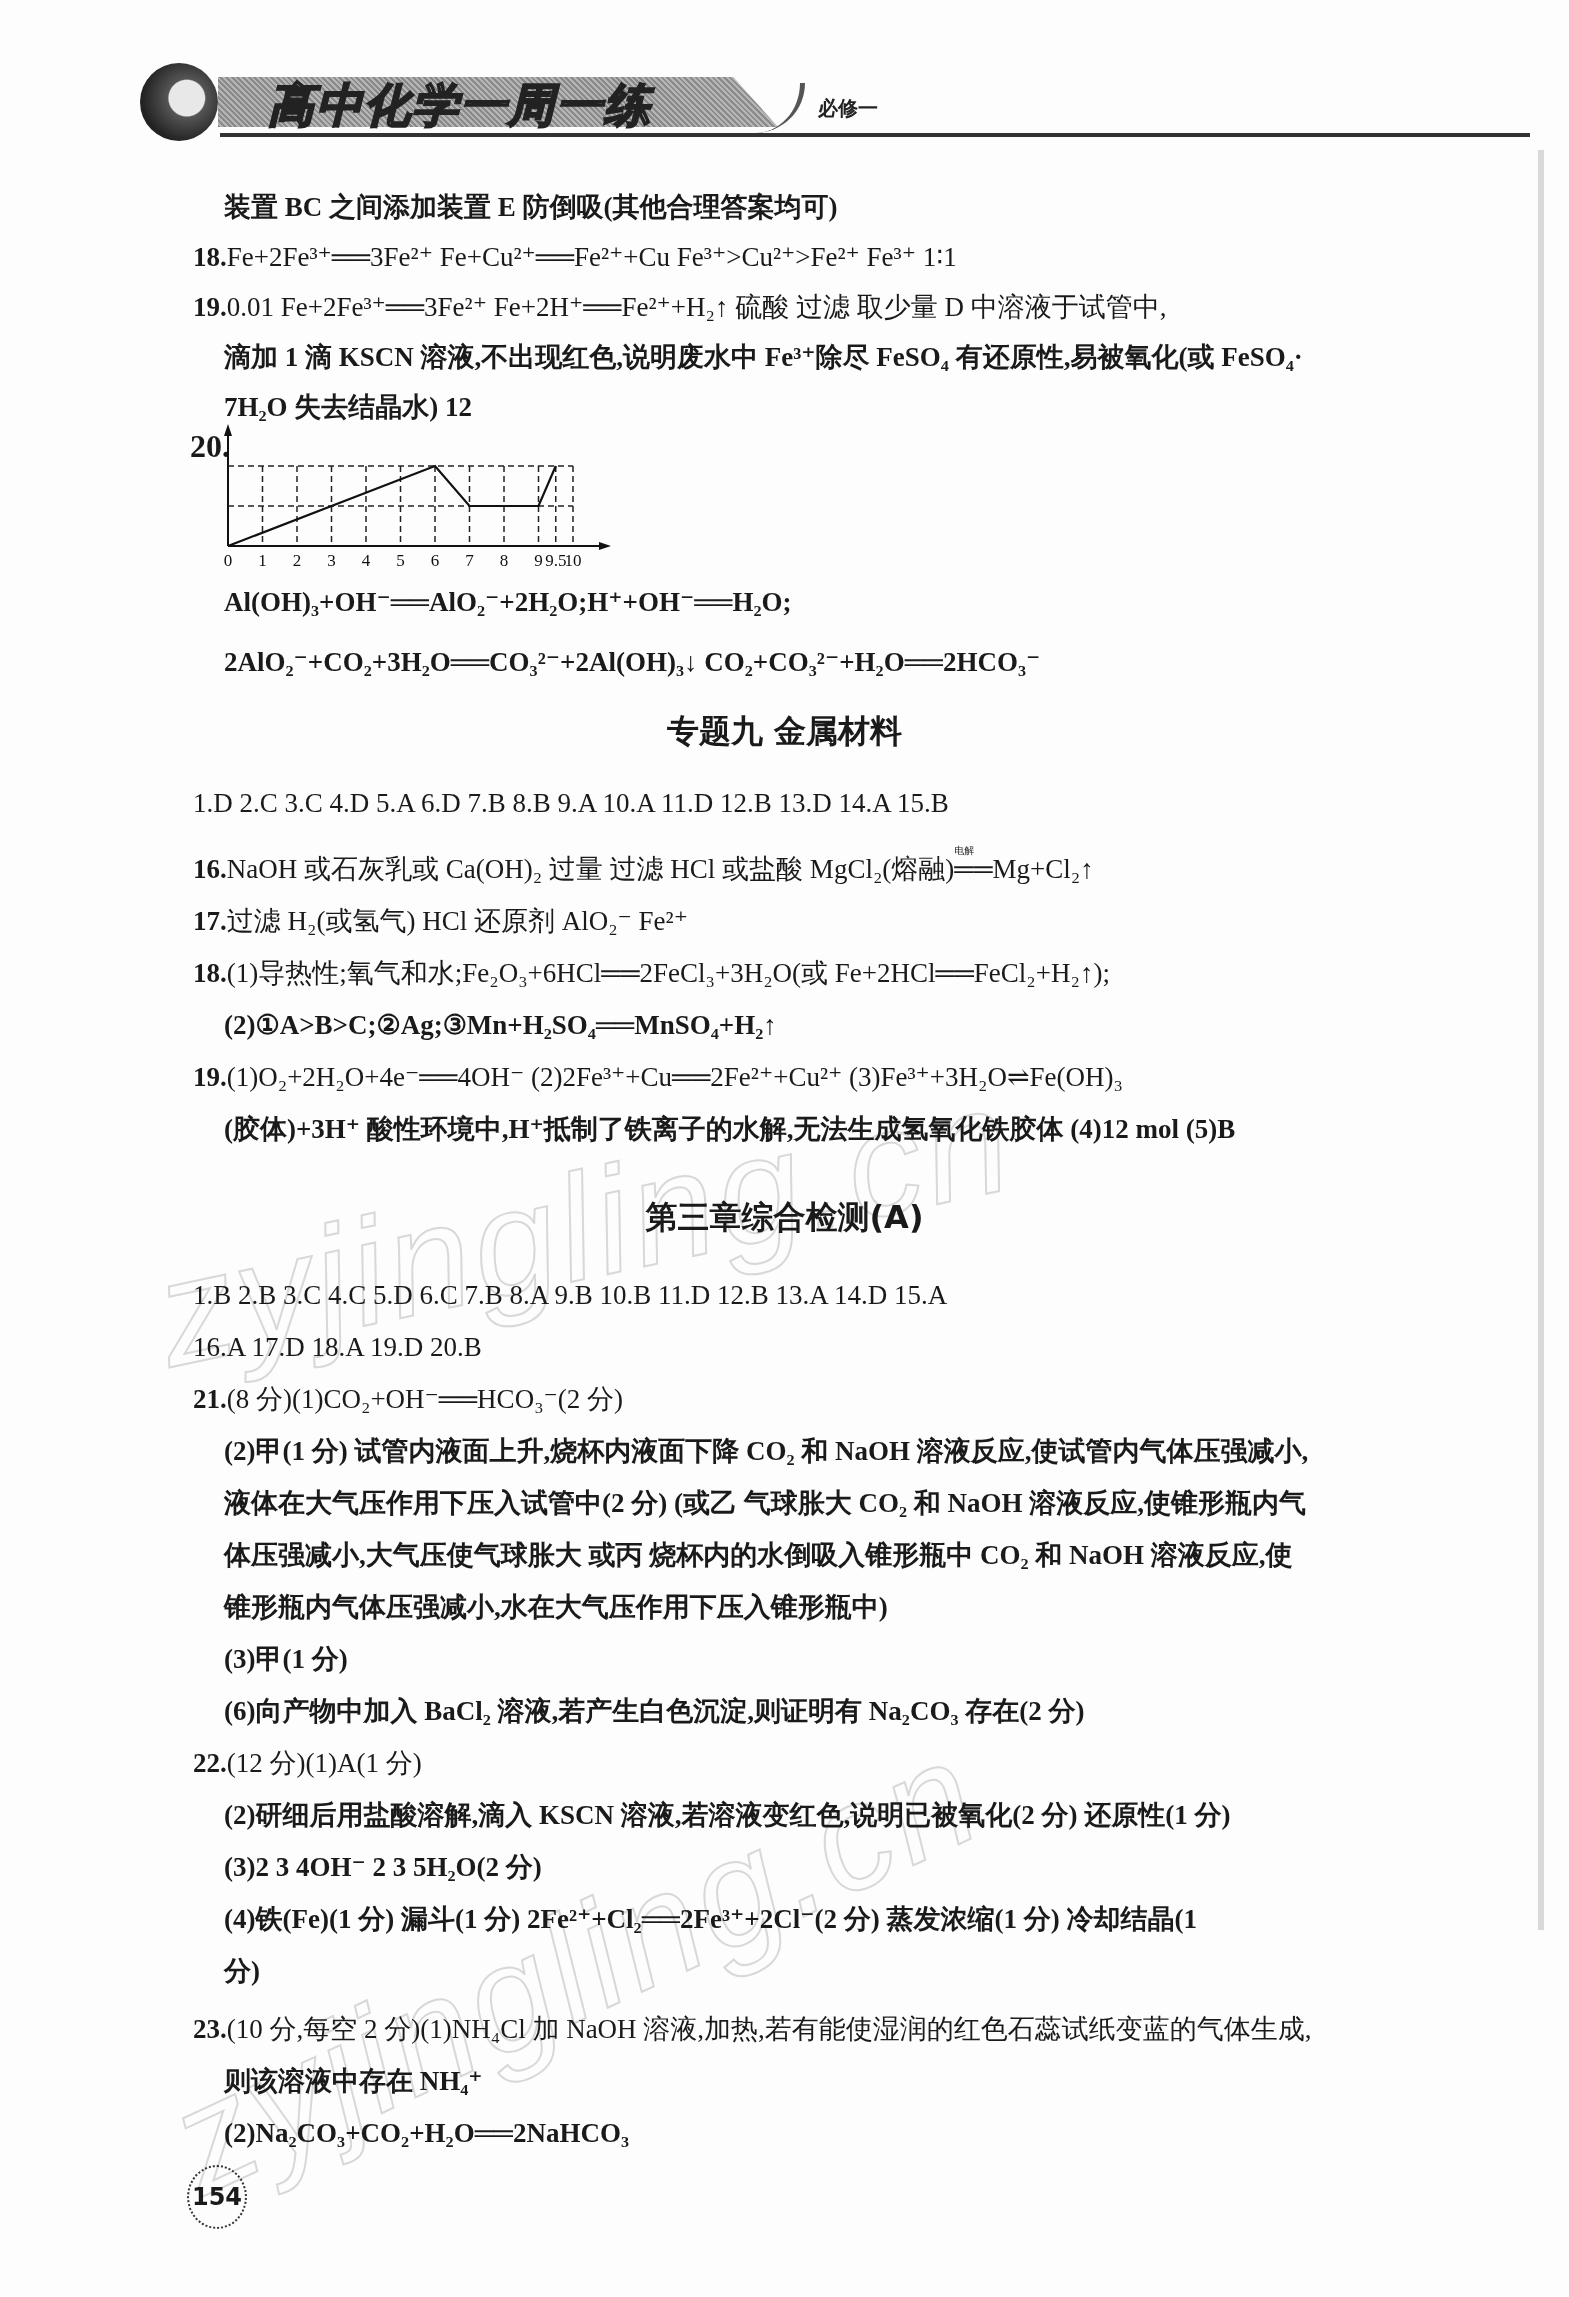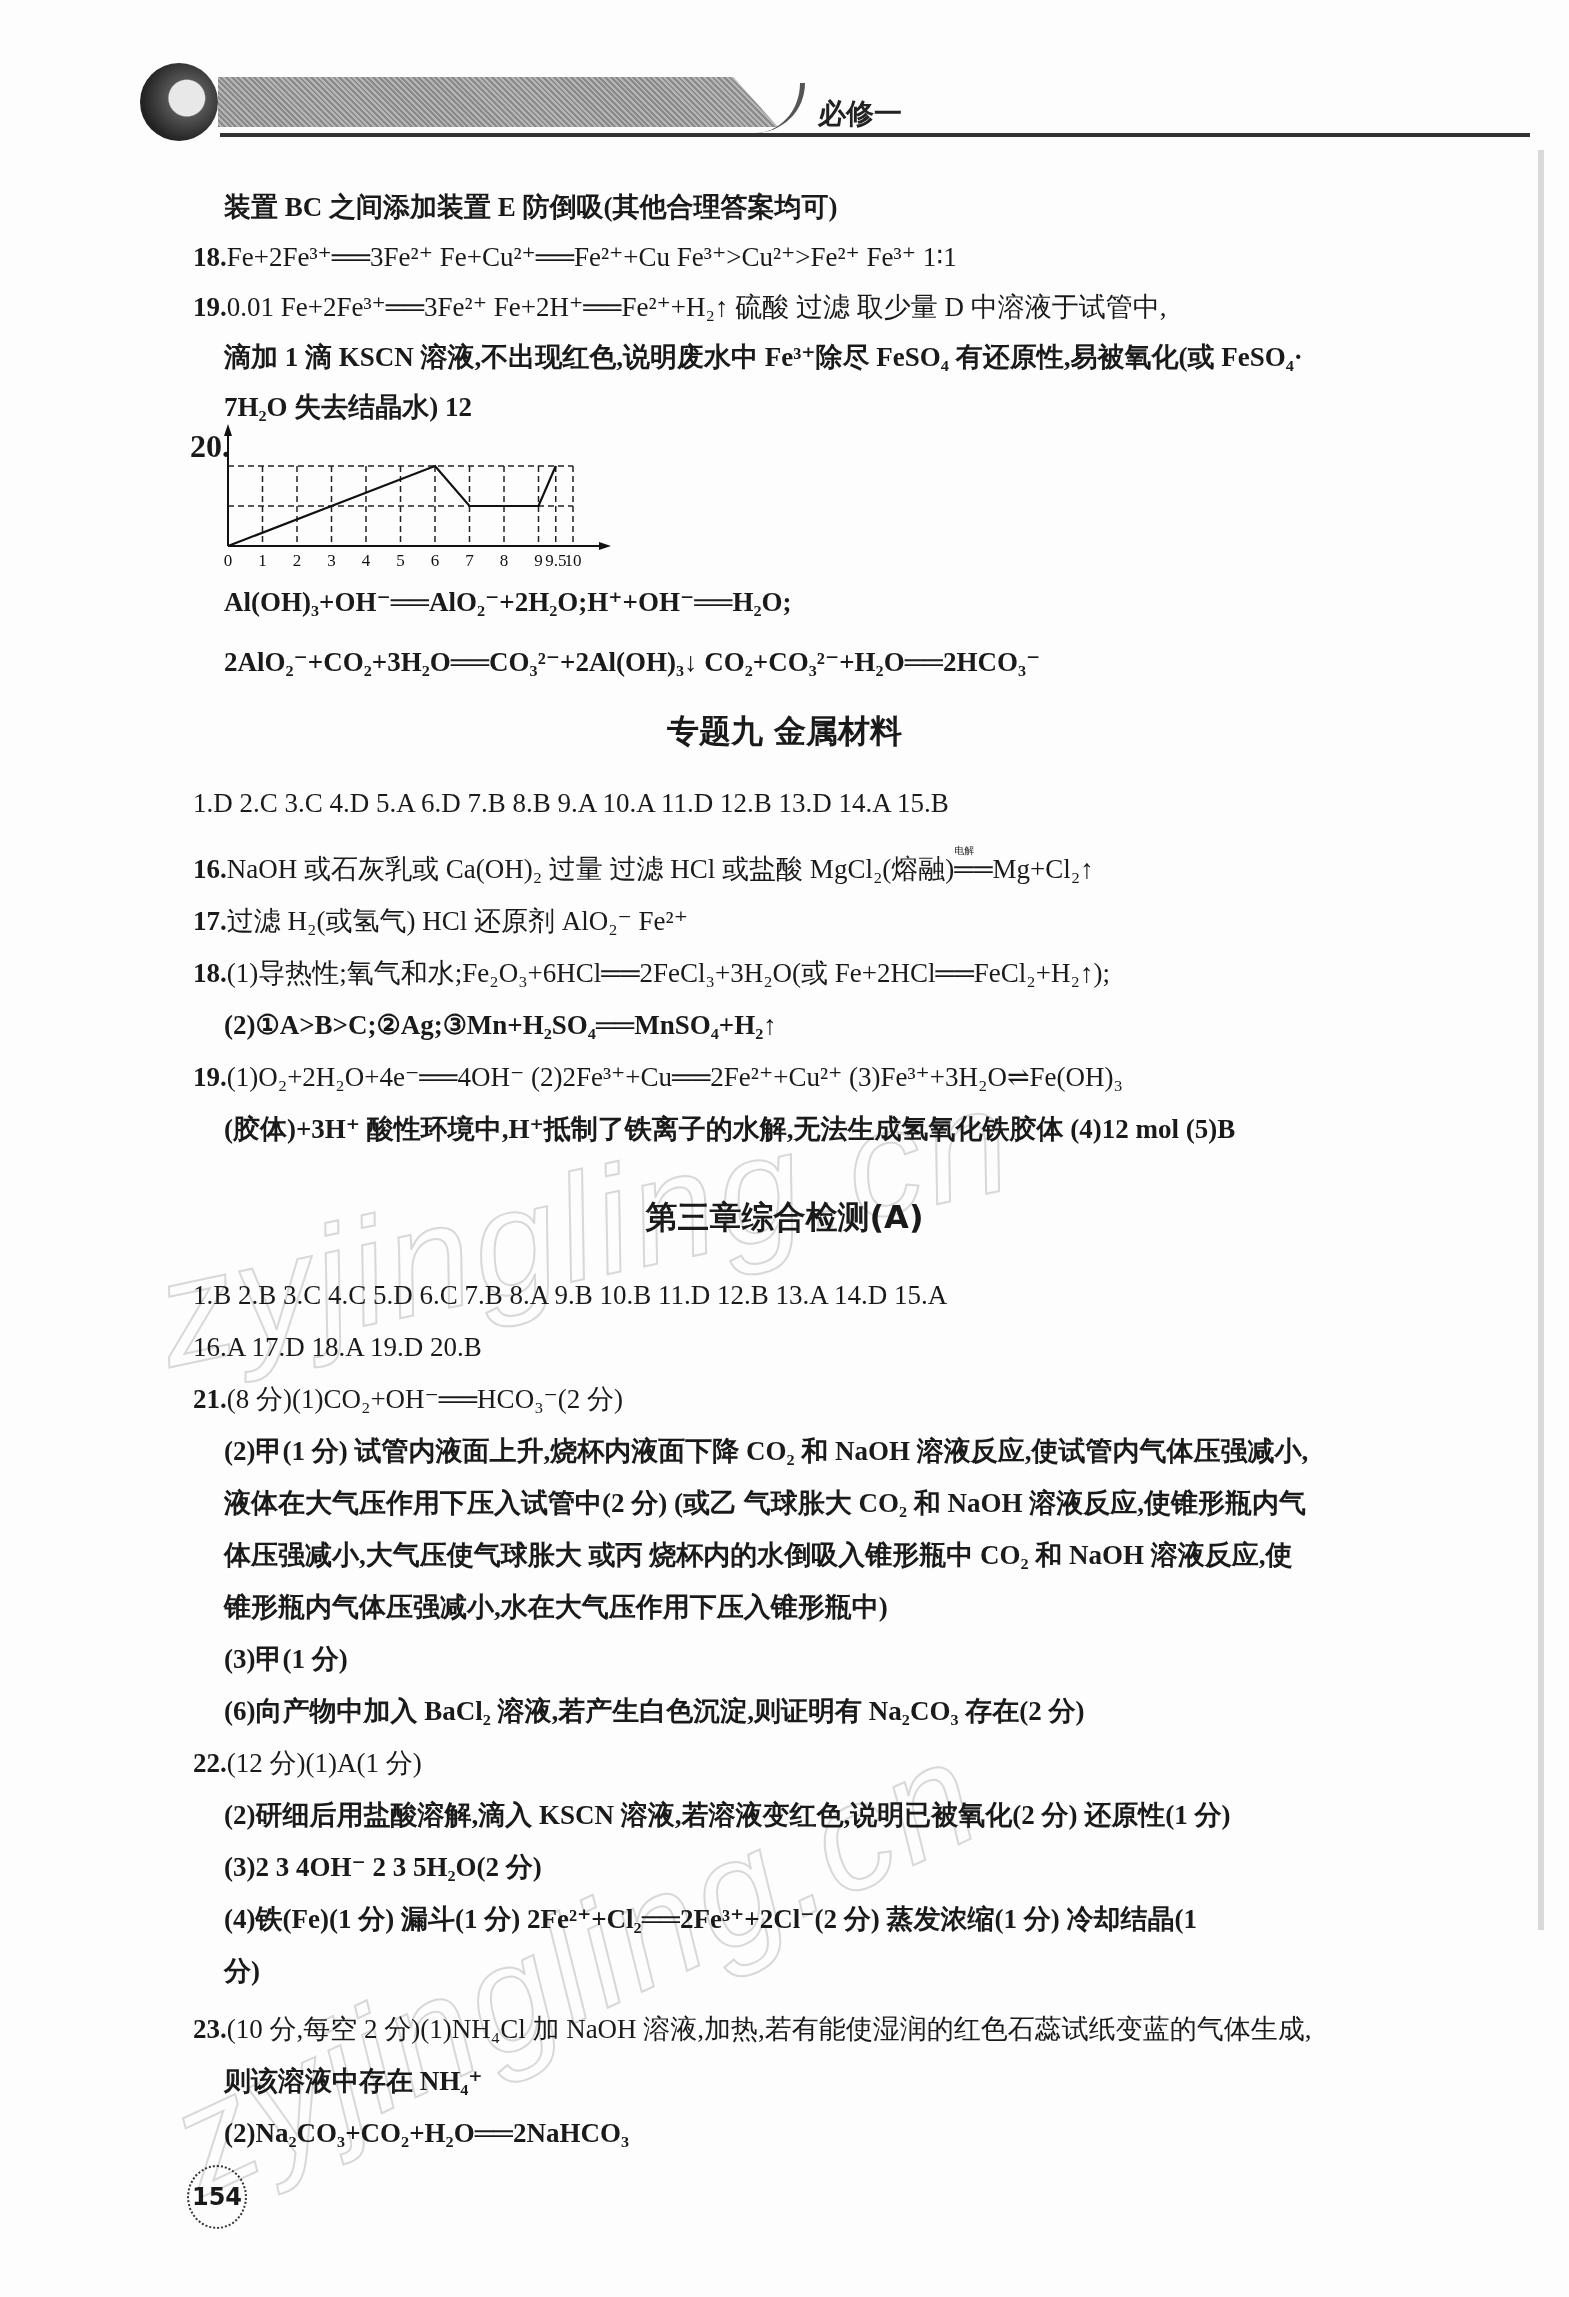--- a/index.html
+++ b/index.html
@@ -20,21 +20,21 @@
   .logo { position: absolute; left: 40px; top: 8px; width: 78px; height: 78px; border-radius: 50%;
     background: radial-gradient(circle at 60% 45%, #e8e8e8 0 28%, #555 30%, #222 70%); }
   .banner { position: absolute; left: 118px; top: 22px; width: 560px; height: 50px;
     background: repeating-linear-gradient(45deg, #8a8a8a 0 2px, #b5b5b5 2px 4px);
     clip-path: polygon(0 0, 92% 0, 100% 100%, 0 100%); }
   .banner-title { position: absolute; left: 168px; top: 20px; font-family: "DejaVu Sans", sans-serif;
     font-size: 46px; font-style: italic; font-weight: bold; color: #fff; letter-spacing: 2px;
     -webkit-text-stroke: 2px #222; }
   .banner-swoosh { position: absolute; left: 650px; top: 28px; width: 50px; height: 50px;
     border-right: 5px solid #555; border-radius: 0 0 60px 0; }
-  .subtitle { position: absolute; left: 718px; top: 40px; font-family: "DejaVu Sans", sans-serif; font-size: 28px; font-weight: bold; color: #222; }
+  .subtitle { position: absolute; left: 718px; top: 40px; font-family: "DejaVu Sans", sans-serif; font-size: 20px; font-weight: bold; color: #222; }
   .rule { position: absolute; left: 120px; top: 78px; width: 1310px; height: 4px; background: #333; }
   
   .line { position: absolute; font-size: 27px; line-height: 34px; white-space: nowrap; }
   .ind { left: 224px; font-weight: bold; }
   .num { left: 193px; }
   .b { font-weight: bold; }
   .heading { position: absolute; left: 0; width: 1569px; text-align: center; font-family: "DejaVu Sans", sans-serif;
     font-weight: bold; font-size: 32px; }
   
   .chart { position: absolute; left: 190px; top: 420px; width: 450px; height: 150px; }
@@ -49,20 +49,21 @@
 <body>
 
 <div class="page-edge"></div>
 <div class="watermark wm1">zyjingling.cn</div>
 <div class="watermark wm2">zyjingling.cn</div>
 
 <div class="header">
   <div class="banner"></div>
   <div class="logo"></div>
   <div class="banner-swoosh"></div>
+  <div class="banner-title">高中化学一周一练</div>
   <div class="subtitle">必修一</div>
   <div class="rule"></div>
 </div>
 
 <div class="line ind" style="top:190px">装置 BC 之间添加装置 E 防倒吸(其他合理答案均可)</div>
 <div class="line num" style="top:240px"><span class="b">18.</span><span>Fe+2Fe³⁺══3Fe²⁺   Fe+Cu²⁺══Fe²⁺+Cu   Fe³⁺&gt;Cu²⁺&gt;Fe²⁺   Fe³⁺   1∶1</span></div>
 <div class="line num" style="top:290px"><span class="b">19.</span><span>0.01   Fe+2Fe³⁺══3Fe²⁺   Fe+2H⁺══Fe²⁺+H₂↑   硫酸   过滤   取少量 D 中溶液于试管中,</span></div>
 <div class="line ind" style="top:340px">滴加 1 滴 KSCN 溶液,不出现红色,说明废水中 Fe³⁺除尽   FeSO₄ 有还原性,易被氧化(或 FeSO₄·</div>
 <div class="line ind" style="top:390px">7H₂O 失去结晶水)  12</div>
 

